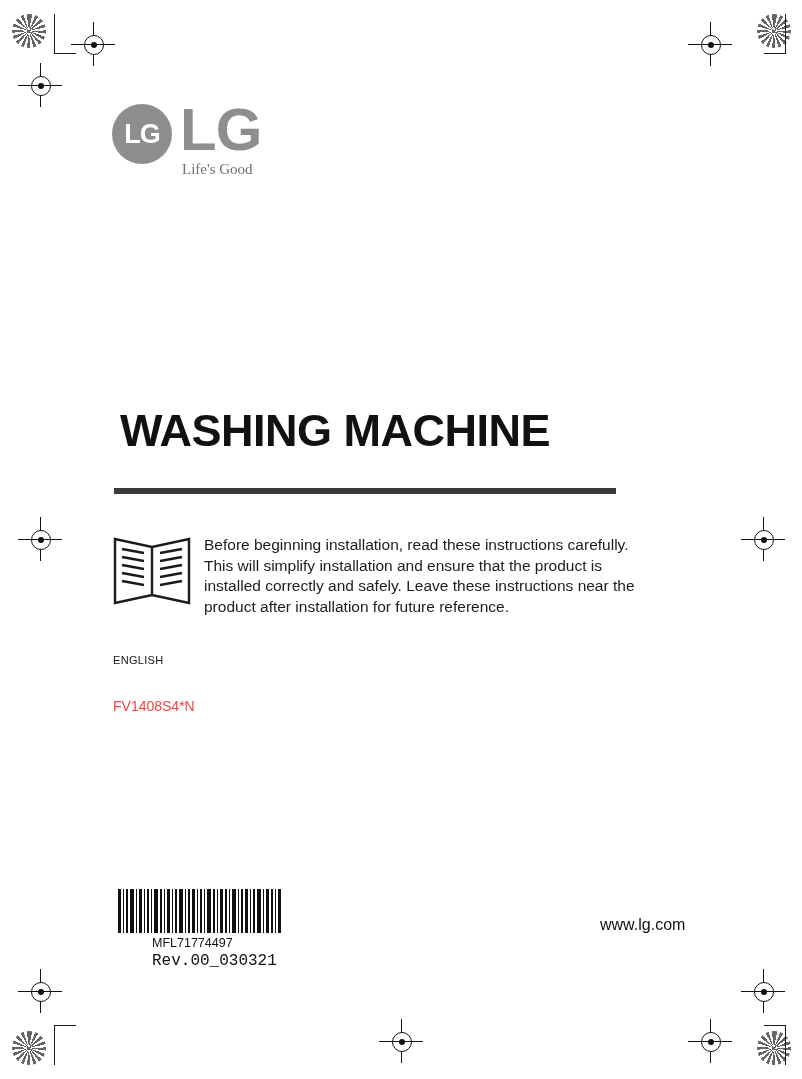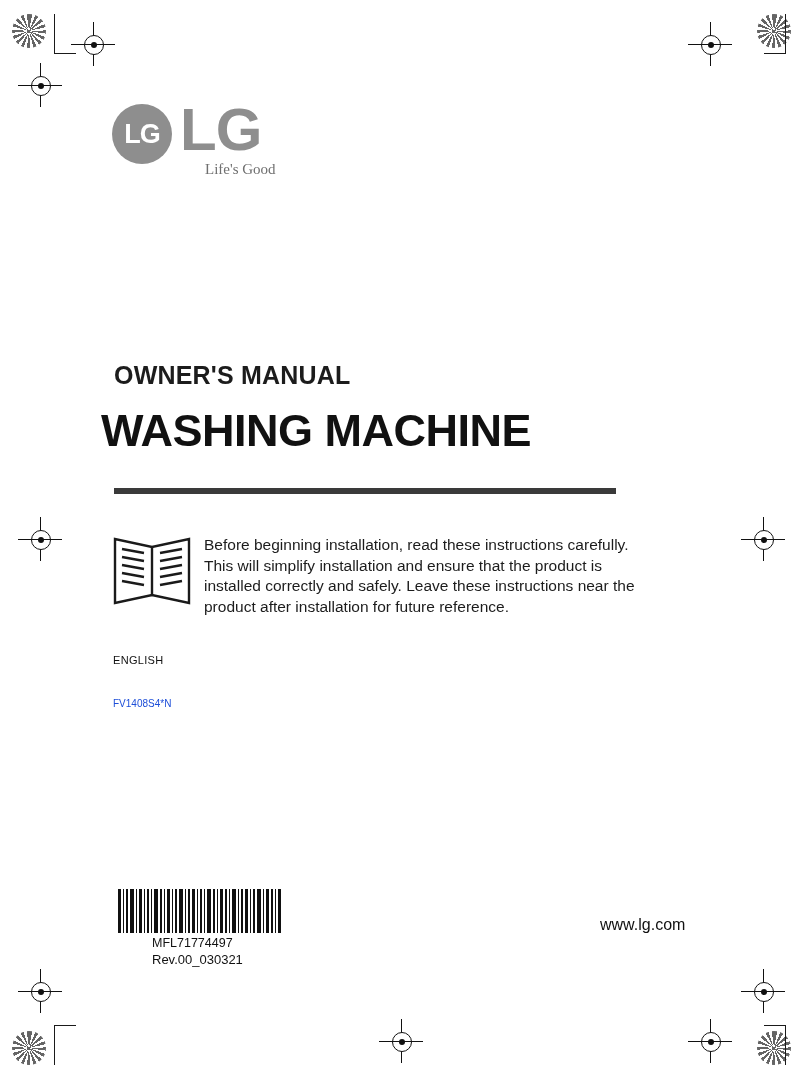--- a/index.html
+++ b/index.html
@@ -116,36 +116,35 @@
     line-height: 1;
     font-family: "Liberation Sans", sans-serif;
   }
   .logo-tag {
     position: absolute;
     left: 70px;
     top: 57px;
     font-size: 15px;
     color: #6f6f6f;
     font-family: "Liberation Serif", serif;
-    margin-left: 23px;
   }
 
   
   .owners-manual {
     position: absolute;
     left: 114px;
     top: 361px;
     font-size: 25px;
     font-weight: bold;
     letter-spacing: .2px;
     color: #1c1c1c;
   }
   .product-title {
     position: absolute;
-    left: 101px;
+    left: 120px;
     top: 405px;
     font-size: 45px;
     font-weight: bold;
     letter-spacing: -.5px;
     color: #111;
   }
   .rule {
     position: absolute;
     left: 114px;
     top: 488px;
@@ -177,22 +176,22 @@
     top: 654px;
     font-size: 11px;
     font-weight: normal;
     letter-spacing: .3px;
     color: #111;
   }
   .model {
     position: absolute;
     left: 113px;
     top: 698px;
-    font-size: 10px;
-    color: #1d4ed8;
+    font-size: 14px;
+    color: #ef4444;
   }
 
   
   .barcode {
     position: absolute;
     left: 118px;
     top: 889px;
     width: 166px;
     height: 44px;
   }
@@ -206,22 +205,23 @@
     position: absolute;
     left: 152px;
     top: 936px;
     font-size: 12.5px;
     color: #111;
   }
   .rev {
     position: absolute;
     left: 152px;
     top: 952px;
-    font-size: 13px;
-    color: #111;
+    font-size: 16px;
+    color: #111;
+    font-family: Liberation Mono, monospace;
   }
 
   
   .website {
     position: absolute;
     left: 600px;
     top: 916px;
     font-size: 16px;
     color: #111;
   }
@@ -290,21 +290,20 @@
 
 
   <div class="logo-wrap">
     <div class="logo-circle">
       <span class="lg-inner">LG</span>
     </div>
     <div class="logo-word">LG</div>
     <div class="logo-tag">Life's Good</div>
   </div>
 
-  <div class="owners-manual">OWNER'S MANUAL</div>
   <div class="product-title">WASHING MACHINE</div>
   <div class="rule"></div>
 
   <div class="book-icon">
     <svg width="80" height="76" viewBox="0 0 80 76" aria-hidden="true">
       <g fill="none" stroke="#1a1a1a" stroke-width="2.4">
         <path d="M3,6 L3,70 L40,62 L77,70 L77,6 L40,14 Z"></path>
         <path d="M40,14 L40,62"></path>
         <path d="M10,16 L32,20 M10,24 L32,28 M10,32 L32,36 M10,40 L32,44 M10,48 L32,52"></path>
         <path d="M48,20 L70,16 M48,28 L70,24 M48,36 L70,32 M48,44 L70,40 M48,52 L70,48"></path>

